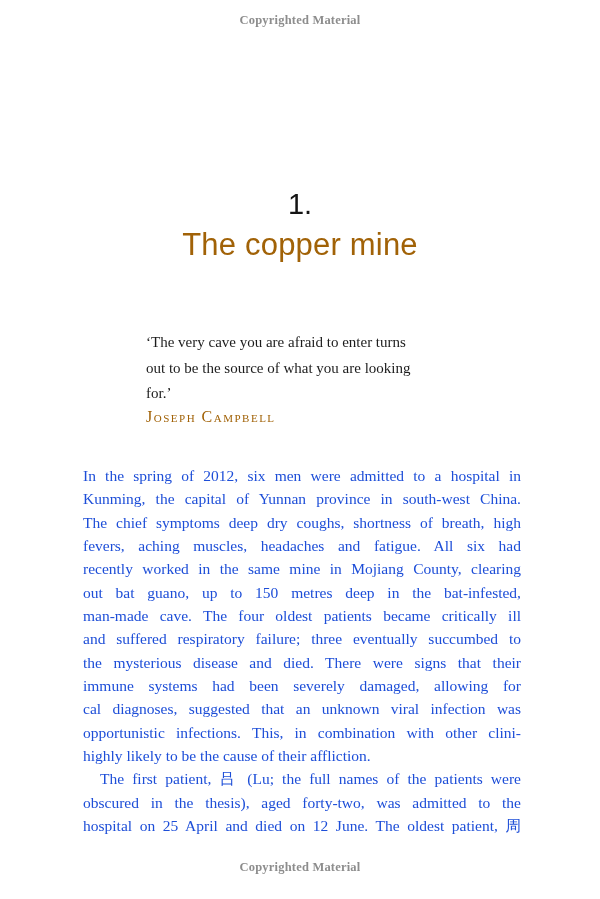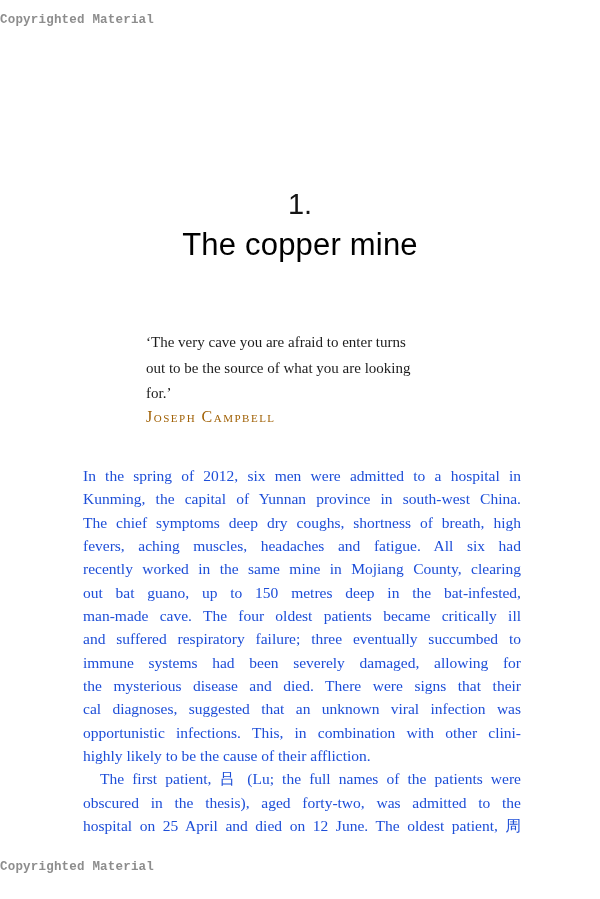--- a/index.html
+++ b/index.html
@@ -8,21 +8,22 @@
     width: 600px;
     height: 899px;
     background: #ffffff;
     overflow: hidden;
     font-family: "Liberation Serif", serif;
     color: #1c1c1c;
   }
   .copyright {
     position: absolute;
     left: 0; right: 0;
-    font-family: Liberation Mono, monospace;
+    text-align: center;
+    font-family: Liberation Serif, serif;
     font-size: 12.5px;
     font-weight: bold;
     color: #8d8d8d;
     letter-spacing: 0.2px;
   }
   .copyright.top    { top: 13px; }
   .copyright.bottom { top: 860px; }
   .chapter-number {
     position: absolute;
     top: 190px; left: 0; right: 0;
@@ -34,21 +35,21 @@
   }
   .chapter-title {
     position: absolute;
     top: 229px; left: 0; right: 0;
     margin: 0;
     text-align: center;
     font-family: "Liberation Sans", sans-serif;
     font-size: 31px;
     font-weight: normal;
     line-height: 1;
-    color: #000000;
+    color: #a16207;
     letter-spacing: 0.2px;
   }
   .epigraph {
     position: absolute;
     left: 146px;
     top: 330px;
     width: 326px;
   }
   .eline {
     font-size: 15px;
@@ -100,22 +101,22 @@
 
   <div class="body-text">
     <div class="bline">In the spring of 2012, six men were admitted to a hospital in</div>
     <div class="bline">Kunming, the capital of Yunnan province in south-west China.</div>
     <div class="bline">The chief symptoms deep dry coughs, shortness of breath, high</div>
     <div class="bline">fevers, aching muscles, headaches and fatigue. All six had</div>
     <div class="bline">recently worked in the same mine in Mojiang County, clearing</div>
     <div class="bline">out bat guano, up to 150 metres deep in the bat-infested,</div>
     <div class="bline">man-made cave. The four oldest patients became critically ill</div>
     <div class="bline">and suffered respiratory failure; three eventually succumbed to</div>
+    <div class="bline">the mysterious disease and died. There were signs that their</div>
     <div class="bline">immune systems had been severely damaged, allowing for</div>
-    <div class="bline">the mysterious disease and died. There were signs that their</div>
     <div class="bline">cal diagnoses, suggested that an unknown viral infection was</div>
     <div class="bline">opportunistic infections. This, in combination with other clini-</div>
     <div class="bline end">highly likely to be the cause of their affliction.</div>
     <div class="bline indent">The first patient, 吕 (Lu; the full names of the patients were</div>
     <div class="bline">obscured in the thesis), aged forty-two, was admitted to the</div>
     <div class="bline">hospital on 25 April and died on 12 June. The oldest patient, 周</div>
   </div>
 
   <div class="copyright bottom">Copyrighted Material</div>
 

